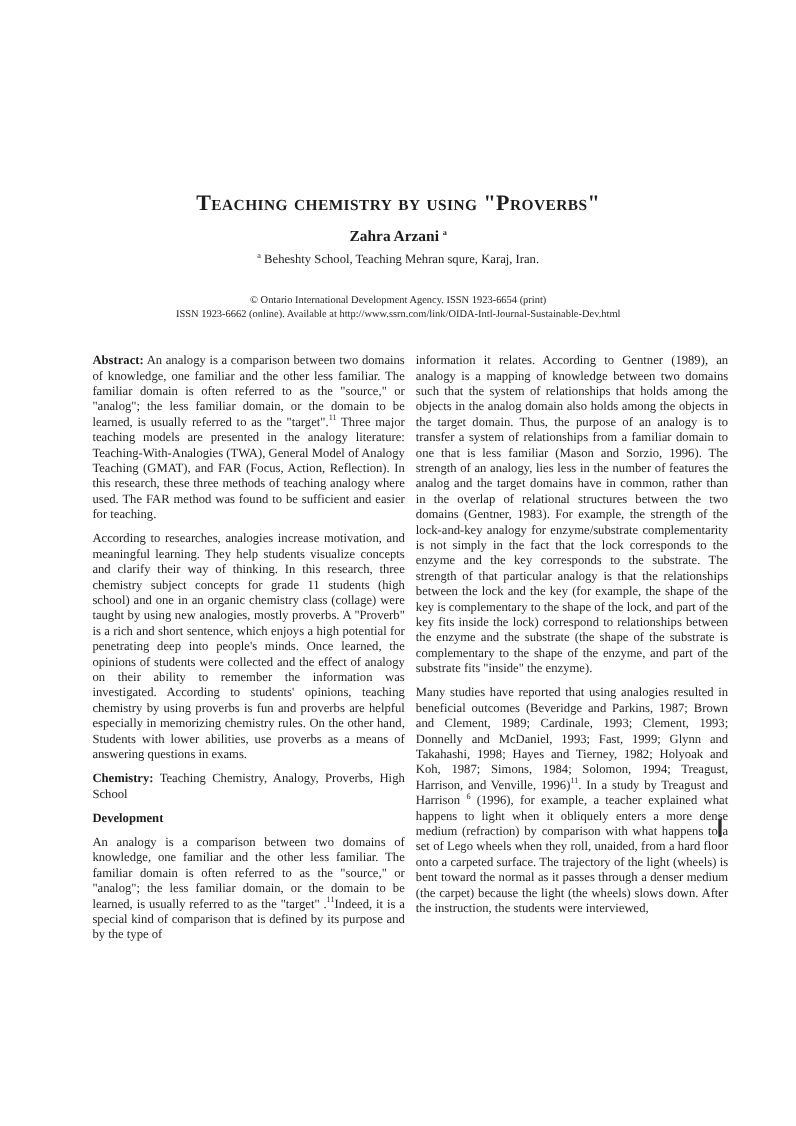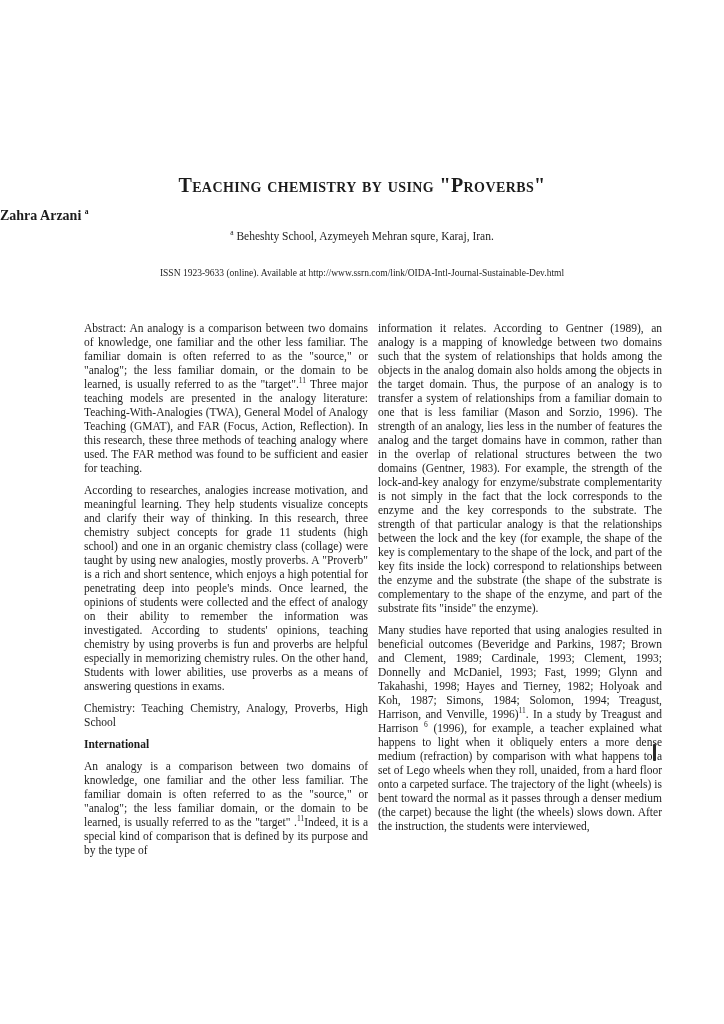--- a/index.html
+++ b/index.html
@@ -23,21 +23,21 @@
     font-weight: bold;
     font-variant: small-caps;
     font-size: 20px;
     letter-spacing: 0.4px;
   }
   .author-line {
     position: absolute;
     top: 208px;
     left: 0;
     right: 0;
-    text-align: left;
+    text-align: center;
     font-weight: bold;
     font-size: 14px;
   }
   .affiliation-block {
     position: absolute;
     top: 229px;
     left: 0;
     right: 0;
     text-align: center;
     font-size: 11.5px;
@@ -65,21 +65,21 @@
     font-size: 11.5px;
     line-height: 14px;
     text-align: justify;
   }
   .col p { margin: 0 0 8px 0; }
   .col p.section-heading {
     font-weight: bold;
     text-align: left;
     margin: 2px 0 8px 0;
   }
-  .lead-label { font-weight: normal; }
+  .lead-label { font-weight: bold; }
   sup.fnote {
     font-size: 7.5px;
     line-height: 0;
     vertical-align: super;
   }
   .margin-mark {
     position: absolute;
     left: 653px;
     top: 744px;
     width: 3px;
@@ -94,37 +94,38 @@
 <div class="page">
 
   <div class="paper-title">Teaching chemistry by using "Proverbs"</div>
 
   <div class="author-line">
     <span>Zahra Arzani</span>
     <sup class="fnote">a</sup>
   </div>
 
   <div class="affiliation-block">
-    <div><sup class="fnote">a</sup><span> Beheshty School, Azymeyeh Mehran squre, Karaj, Iran.</span></div>
+    <div><sup class="fnote">a</sup><span> Beheshty School, Teaching Mehran squre, Karaj, Iran.</span></div>
   </div>
 
   <div class="issn-block">
-    <div>ISSN 1923-9633 (online). Available at http://www.ssrn.com/link/OIDA-Intl-Journal-Sustainable-Dev.html</div>
+    <div>© Ontario International Development Agency. ISSN 1923-6654 (print)</div>
+    <div>ISSN 1923-6662 (online). Available at http://www.ssrn.com/link/OIDA-Intl-Journal-Sustainable-Dev.html</div>
   </div>
 
   <div class="columns">
 
     <div class="col">
       <p><span class="lead-label">Abstract:</span><span> An analogy is a comparison between two domains of knowledge, one familiar and the other less familiar. The familiar domain is often referred to as the "source," or "analog"; the less familiar domain, or the domain to be learned, is usually referred to as the "target".</span><sup class="fnote">11</sup><span> Three major teaching models are presented in the analogy literature: Teaching-With-Analogies (TWA), General Model of Analogy Teaching (GMAT), and FAR (Focus, Action, Reflection). In this research, these three methods of teaching analogy where used. The FAR method was found to be sufficient and easier for teaching.</span></p>
 
       <p>According to researches, analogies increase motivation, and meaningful learning. They help students visualize concepts and clarify their way of thinking. In this research, three chemistry subject concepts for grade 11 students (high school) and one in an organic chemistry class (collage) were taught by using new analogies, mostly proverbs. A "Proverb" is a rich and short sentence, which enjoys a high potential for penetrating deep into people's minds. Once learned, the opinions of students were collected and the effect of analogy on their ability to remember the information was investigated. According to students' opinions, teaching chemistry by using proverbs is fun and proverbs are helpful especially in memorizing chemistry rules. On the other hand, Students with lower abilities, use proverbs as a means of answering questions in exams.</p>
 
       <p><span class="lead-label">Chemistry:</span><span> Teaching Chemistry, Analogy, Proverbs, High School</span></p>
 
-      <p class="section-heading">International</p>
+      <p class="section-heading">Development</p>
 
       <p><span>An analogy is a comparison between two domains of knowledge, one familiar and the other less familiar. The familiar domain is often referred to as the "source," or "analog"; the less familiar domain, or the domain to be learned, is usually referred to as the "target" .</span><sup class="fnote">11</sup><span>Indeed, it is a special kind of comparison that is defined by its purpose and by the type of</span></p>
     </div>
 
     <div class="col">
       <p>information it relates. According to Gentner (1989), an analogy is a mapping of knowledge between two domains such that the system of relationships that holds among the objects in the analog domain also holds among the objects in the target domain. Thus, the purpose of an analogy is to transfer a system of relationships from a familiar domain to one that is less familiar (Mason and Sorzio, 1996). The strength of an analogy, lies less in the number of features the analog and the target domains have in common, rather than in the overlap of relational structures between the two domains (Gentner, 1983). For example, the strength of the lock-and-key analogy for enzyme/substrate complementarity is not simply in the fact that the lock corresponds to the enzyme and the key corresponds to the substrate. The strength of that particular analogy is that the relationships between the lock and the key (for example, the shape of the key is complementary to the shape of the lock, and part of the key fits inside the lock) correspond to relationships between the enzyme and the substrate (the shape of the substrate is complementary to the shape of the enzyme, and part of the substrate fits "inside" the enzyme).</p>
 
       <p><span>Many studies have reported that using analogies resulted in beneficial outcomes (Beveridge and Parkins, 1987; Brown and Clement, 1989; Cardinale, 1993; Clement, 1993; Donnelly and McDaniel, 1993; Fast, 1999; Glynn and Takahashi, 1998; Hayes and Tierney, 1982; Holyoak and Koh, 1987; Simons, 1984; Solomon, 1994; Treagust, Harrison, and Venville, 1996)</span><sup class="fnote">11</sup><span>. In a study by Treagust and Harrison </span><sup class="fnote">6</sup><span> (1996), for example, a teacher explained what happens to light when it obliquely enters a more dense medium (refraction) by comparison with what happens to a set of Lego wheels when they roll, unaided, from a hard floor onto a carpeted surface. The trajectory of the light (wheels) is bent toward the normal as it passes through a denser medium (the carpet) because the light (the wheels) slows down. After the instruction, the students were interviewed,</span></p>
     </div>
 

